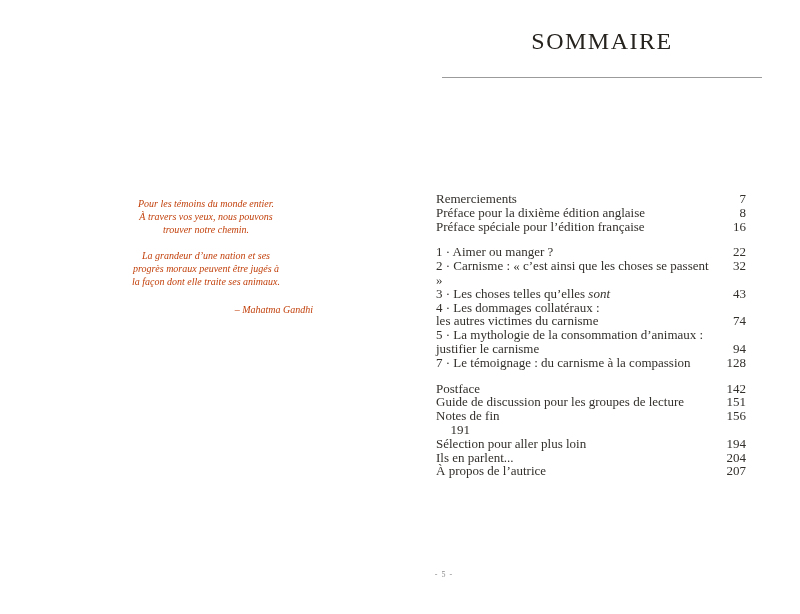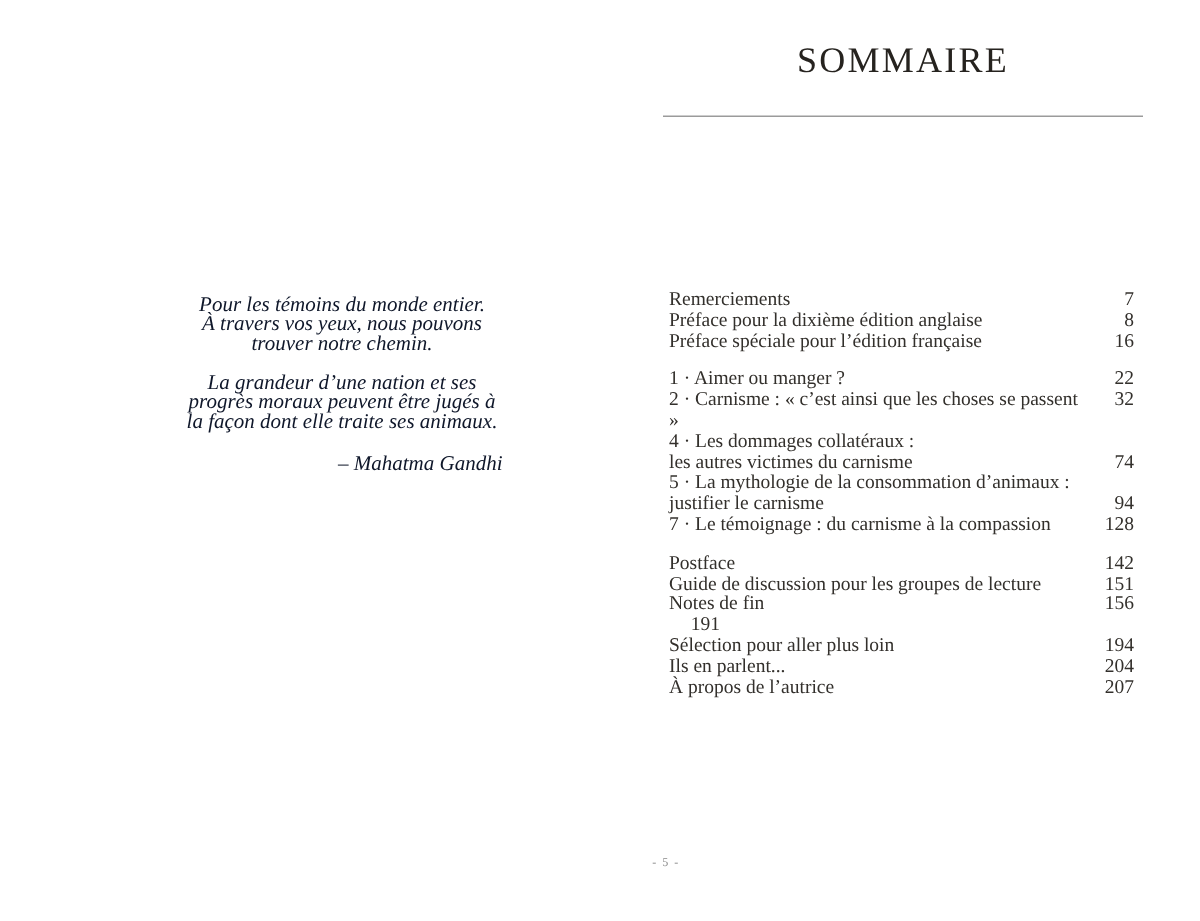--- a/index.html
+++ b/index.html
@@ -13,28 +13,28 @@
     height: 614px;
     background: #ffffff;
     overflow: hidden;
     font-family: "Liberation Serif", "DejaVu Serif", serif;
     color: #33302c;
   }
 
   
   .epigraph {
     position: absolute;
-    left: 113px;
+    left: 91px;
     top: 197px;
     width: 230px;
     font-style: italic;
-    font-size: 14px;
+    font-size: 10px;
     line-height: 13.2px;
     text-align: center;
-    color: #0f172a;
+    color: #c2410c;
   }
   .epigraph .stanza2 { margin-top: 12px; }
   .epigraph .attribution {
     margin-top: 15px;
     text-align: right;
     padding-right: 8px;
   }
 
   
   .page-header {
@@ -55,21 +55,21 @@
     left: 442px;
     top: 77px;
     width: 320px;
     height: 1px;
     background: #9b9b9b;
   }
 
   
   .toc {
     position: absolute;
-    left: 446px;
+    left: 436px;
     top: 192px;
     width: 310px;
     font-size: 13px;
     line-height: 13.8px;
   }
   .toc-group + .toc-group { margin-top: 12px; }
   .toc-row {
     display: flex;
     align-items: baseline;
   }
@@ -137,20 +137,24 @@
     <div class="toc-group">
       <div class="toc-row">
         <span class="lbl">1 · Aimer ou manger ?</span>
         <span class="pg">22</span>
       </div>
       <div class="toc-row">
         <span class="lbl">2 · Carnisme : « c’est ainsi que les choses se passent »</span>
         <span class="pg">32</span>
       </div>
       <div class="toc-row">
+        <span class="lbl"><span>3 · Les choses telles qu’elles </span><span class="it">sont</span></span>
+        <span class="pg">43</span>
+      </div>
+      <div class="toc-row">
         <span class="lbl">4 · Les dommages collatéraux :</span>
         <span class="pg"></span>
       </div>
       <div class="toc-row centered">
         <span class="lbl">les autres victimes du carnisme</span>
         <span class="pg">74</span>
       </div>
       <div class="toc-row">
         <span class="lbl">5 · La mythologie de la consommation d’animaux :</span>
         <span class="pg"></span>

